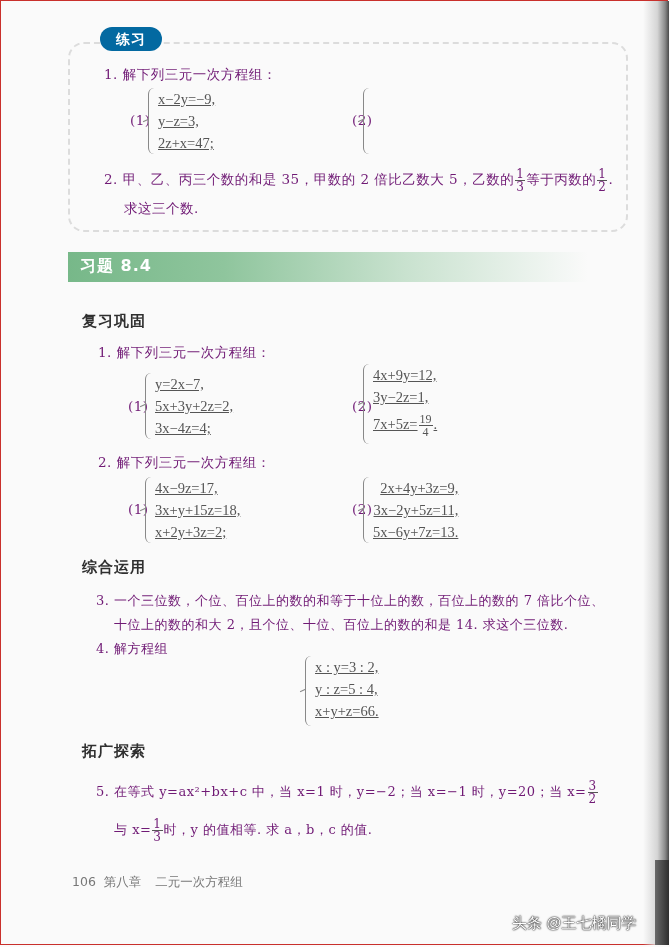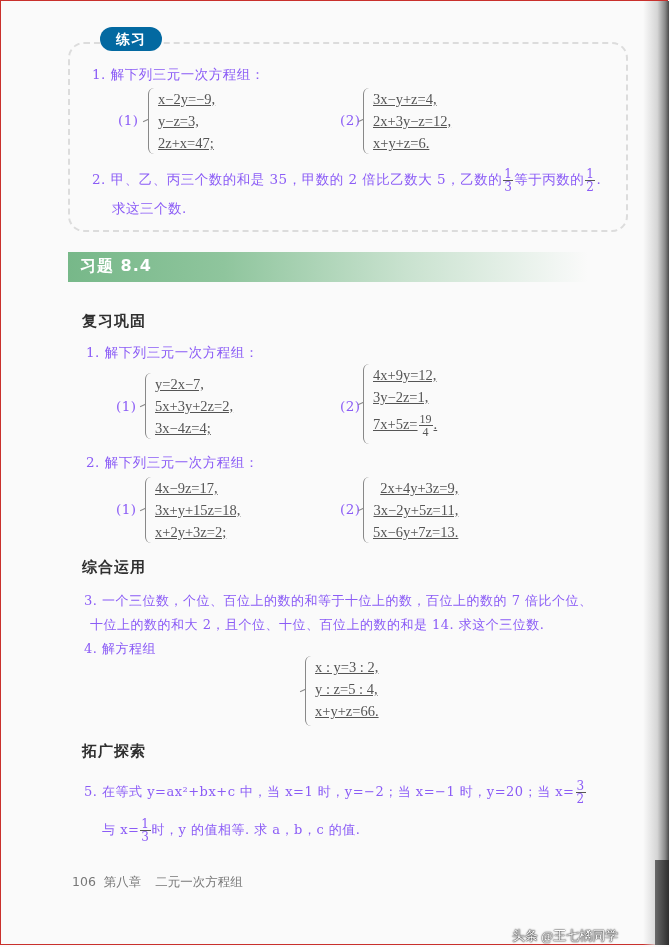--- a/index.html
+++ b/index.html
@@ -16,21 +16,21 @@
   }
   .page-shadow {
     position:absolute; right:1px; top:1px; width:26px; height:944px;
     background:linear-gradient(to right, rgba(255,255,255,0) 0%, #d5d5d5 55%, #8a8a8a 85%, #4a4a4a 100%);
   }
   .page-shadow-bottom {
     position:absolute; right:1px; top:860px; width:14px; height:85px;
     background:linear-gradient(to right, #6a6a6a, #2e2e2e);
   }
   .abs { position:absolute; }
-  .txt { font-size:13.5px; letter-spacing:0.5px; white-space:nowrap; color:#8b5cf6; }
+  .txt { font-size:13.5px; letter-spacing:0.5px; white-space:nowrap; color:#701a75;margin-left:12px; }
   .math { font-family:"Liberation Serif", serif; font-size:14.5px; color:#555; white-space:nowrap; }
 
   
   .practice-box {
     position:absolute; left:68px; top:42px; width:560px; height:190px;
     border:2px dashed #dcdcdc; border-radius:16px; box-sizing:border-box;
   }
   .practice-pill {
     position:absolute; left:100px; top:27px; width:62px; height:24px;
     background:#0369a1; border-radius:12px;
@@ -59,23 +59,22 @@
     font-weight:bold; font-size:16px; letter-spacing:1px;text-align:center;
   }
   .sub-heading {
     font-family:"DejaVu Sans", sans-serif; font-weight:bold; font-size:15px; color:#2f2f2f; letter-spacing:1px;
   }
   .frac { display:inline-block; vertical-align:middle; text-align:center; font-size:12px; line-height:12px; margin:0 1px; }
   .frac .num { display:block; border-bottom:1px solid #555; padding:0 1px; }
   .frac .den { display:block; padding:0 1px; }
   .footer { font-family:"DejaVu Sans", sans-serif; font-size:12.5px; color:#777; }
   .watermark {
-    font-family:Liberation Serif, serif; font-size:13px; color:#fff;
+    font-family:Liberation Sans, sans-serif; font-size:15px; color:#fff;
     text-shadow:0 0 2px #000, 0 0 1px #000;
-    margin-top:13px;
   }
 </style>
 </head>
 <body>
 
 <div class="frame"></div>
 <div class="page-shadow"></div>
 <div class="page-shadow-bottom"></div>
 
 <div class="practice-box"></div>
@@ -89,25 +88,20 @@
   <div class="brace-lines">
     <div>x−2y=−9,</div>
     <div>y−z=3,</div>
     <div>2z+x=47;</div>
   </div>
 </div>
 
 <div class="abs txt" style="left:340px;top:112px;">(2)</div>
 <div class="brace-block math" style="left:363px;top:88px;height:66px;">
   <span class="brace"></span>
-  <div class="brace-lines">
-    <div>3x−y+z=4,</div>
-    <div>2x+3y−z=12,</div>
-    <div>x+y+z=6.</div>
-  </div>
 </div>
 
 <div class="abs txt" style="left:92px;top:168px;">
   <span>2. 甲、乙、丙三个数的和是 35，甲数的 2 倍比乙数大 5，乙数的</span><span class="frac"><span class="num">1</span><span class="den">3</span></span><span>等于丙数的</span><span class="frac"><span class="num">1</span><span class="den">2</span></span><span>.</span>
 </div>
 <div class="abs txt" style="left:112px;top:200px;">求这三个数.</div>
 
 <div class="section-banner">
   <span>习题 8.4</span>
 </div>
@@ -152,21 +146,21 @@
   <span class="brace"></span>
   <div class="brace-lines">
     <div>2x+4y+3z=9,</div>
     <div>3x−2y+5z=11,</div>
     <div>5x−6y+7z=13.</div>
   </div>
 </div>
 
 <div class="abs sub-heading" style="left:82px;top:558px;">综合运用</div>
 <div class="abs txt" style="left:84px;top:592px;font-size:13px;">3. 一个三位数，个位、百位上的数的和等于十位上的数，百位上的数的 7 倍比个位、</div>
-<div class="abs txt" style="left:90px;top:616px;font-size:13px;">十位上的数的和大 2，且个位、十位、百位上的数的和是 14. 求这个三位数.</div>
+<div class="abs txt" style="left:102px;top:616px;font-size:13px;">十位上的数的和大 2，且个位、十位、百位上的数的和是 14. 求这个三位数.</div>
 <div class="abs txt" style="left:84px;top:640px;font-size:13px;">4. 解方程组</div>
 <div class="brace-block math" style="left:305px;top:656px;height:70px;">
   <span class="brace"></span>
   <div class="brace-lines">
     <div>x : y=3 : 2,</div>
     <div>y : z=5 : 4,</div>
     <div>x+y+z=66.</div>
   </div>
 </div>
 

